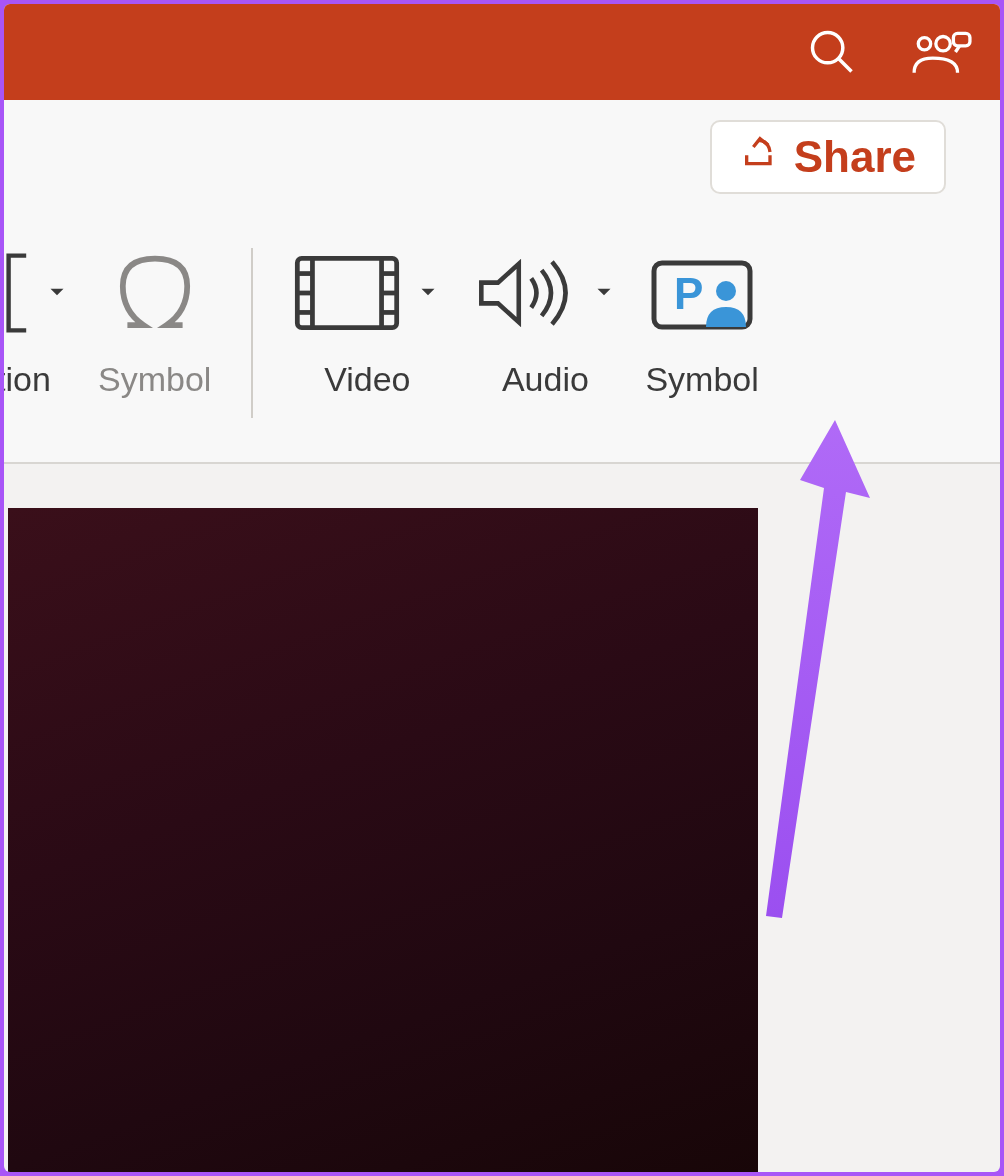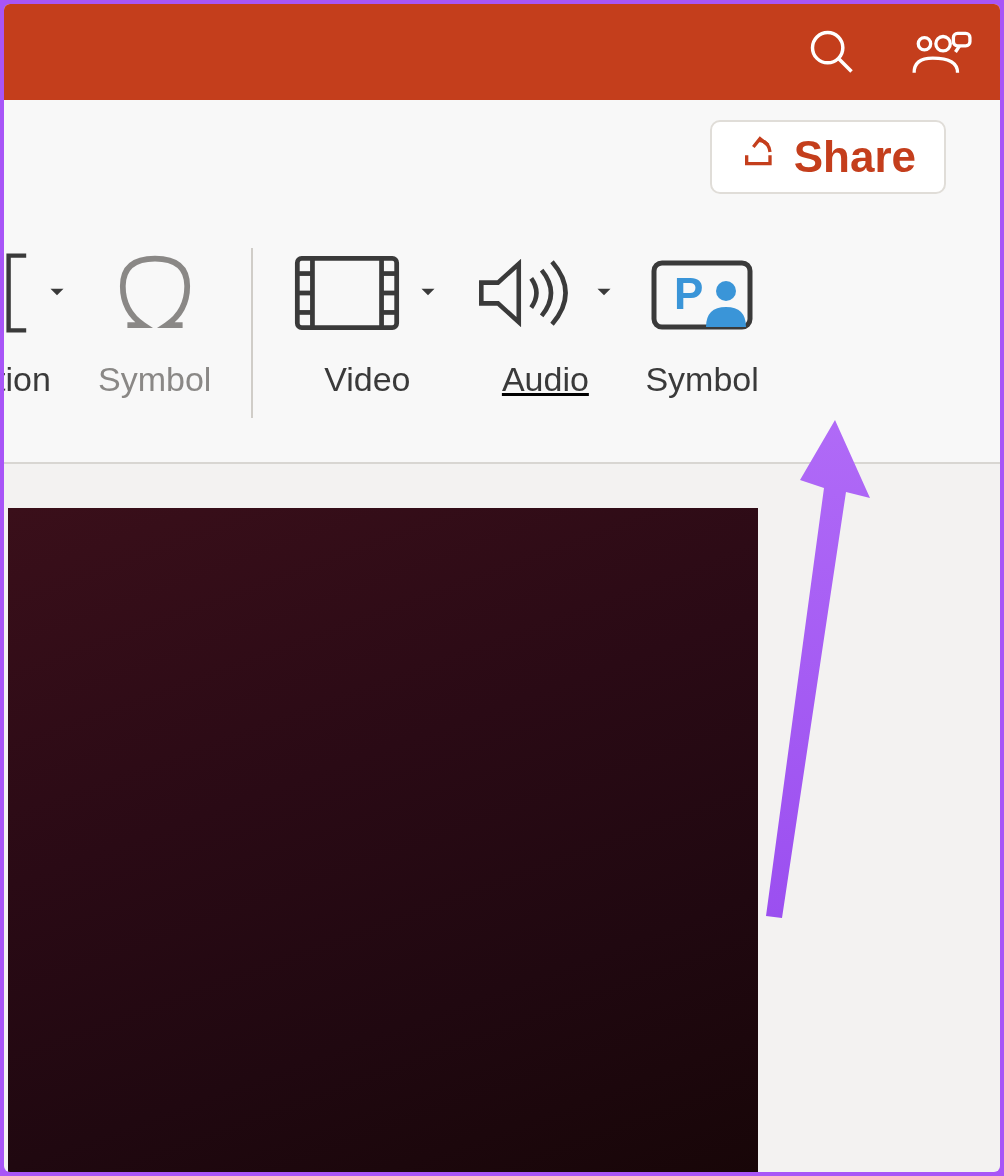--- a/index.html
+++ b/index.html
@@ -104,21 +104,21 @@
         </span>
         <span class="chevron">
           <svg width="26" height="26" viewBox="0 0 24 24" fill="#3a3a3a">
               <path d="M6 9 l6 6 l6 -6 z"></path>
             </svg>
         </span>
       </div>
       <span class="ribbon-label">Video</span>
     </div>
 
-    <div class="ribbon-item" style="margin-left:32px;text-decoration:underline;">
+    <div class="ribbon-item" style="margin-left:32px;">
       <div class="ribbon-item-row">
         <span>
           <svg width="104" height="80" viewBox="0 0 50 36" fill="none" stroke="#3a3a3a" stroke-width="2.2">
             <path d="M4 13 h8 l10 -9 v28 l-10 -9 h-8 z"></path>
             <path d="M28 11 q5 7 0 14"></path>
             <path d="M33 7 q9 11 0 22"></path>
             <path d="M38 3 q13 15 0 30"></path>
           </svg>
         </span>
         <span class="chevron">

